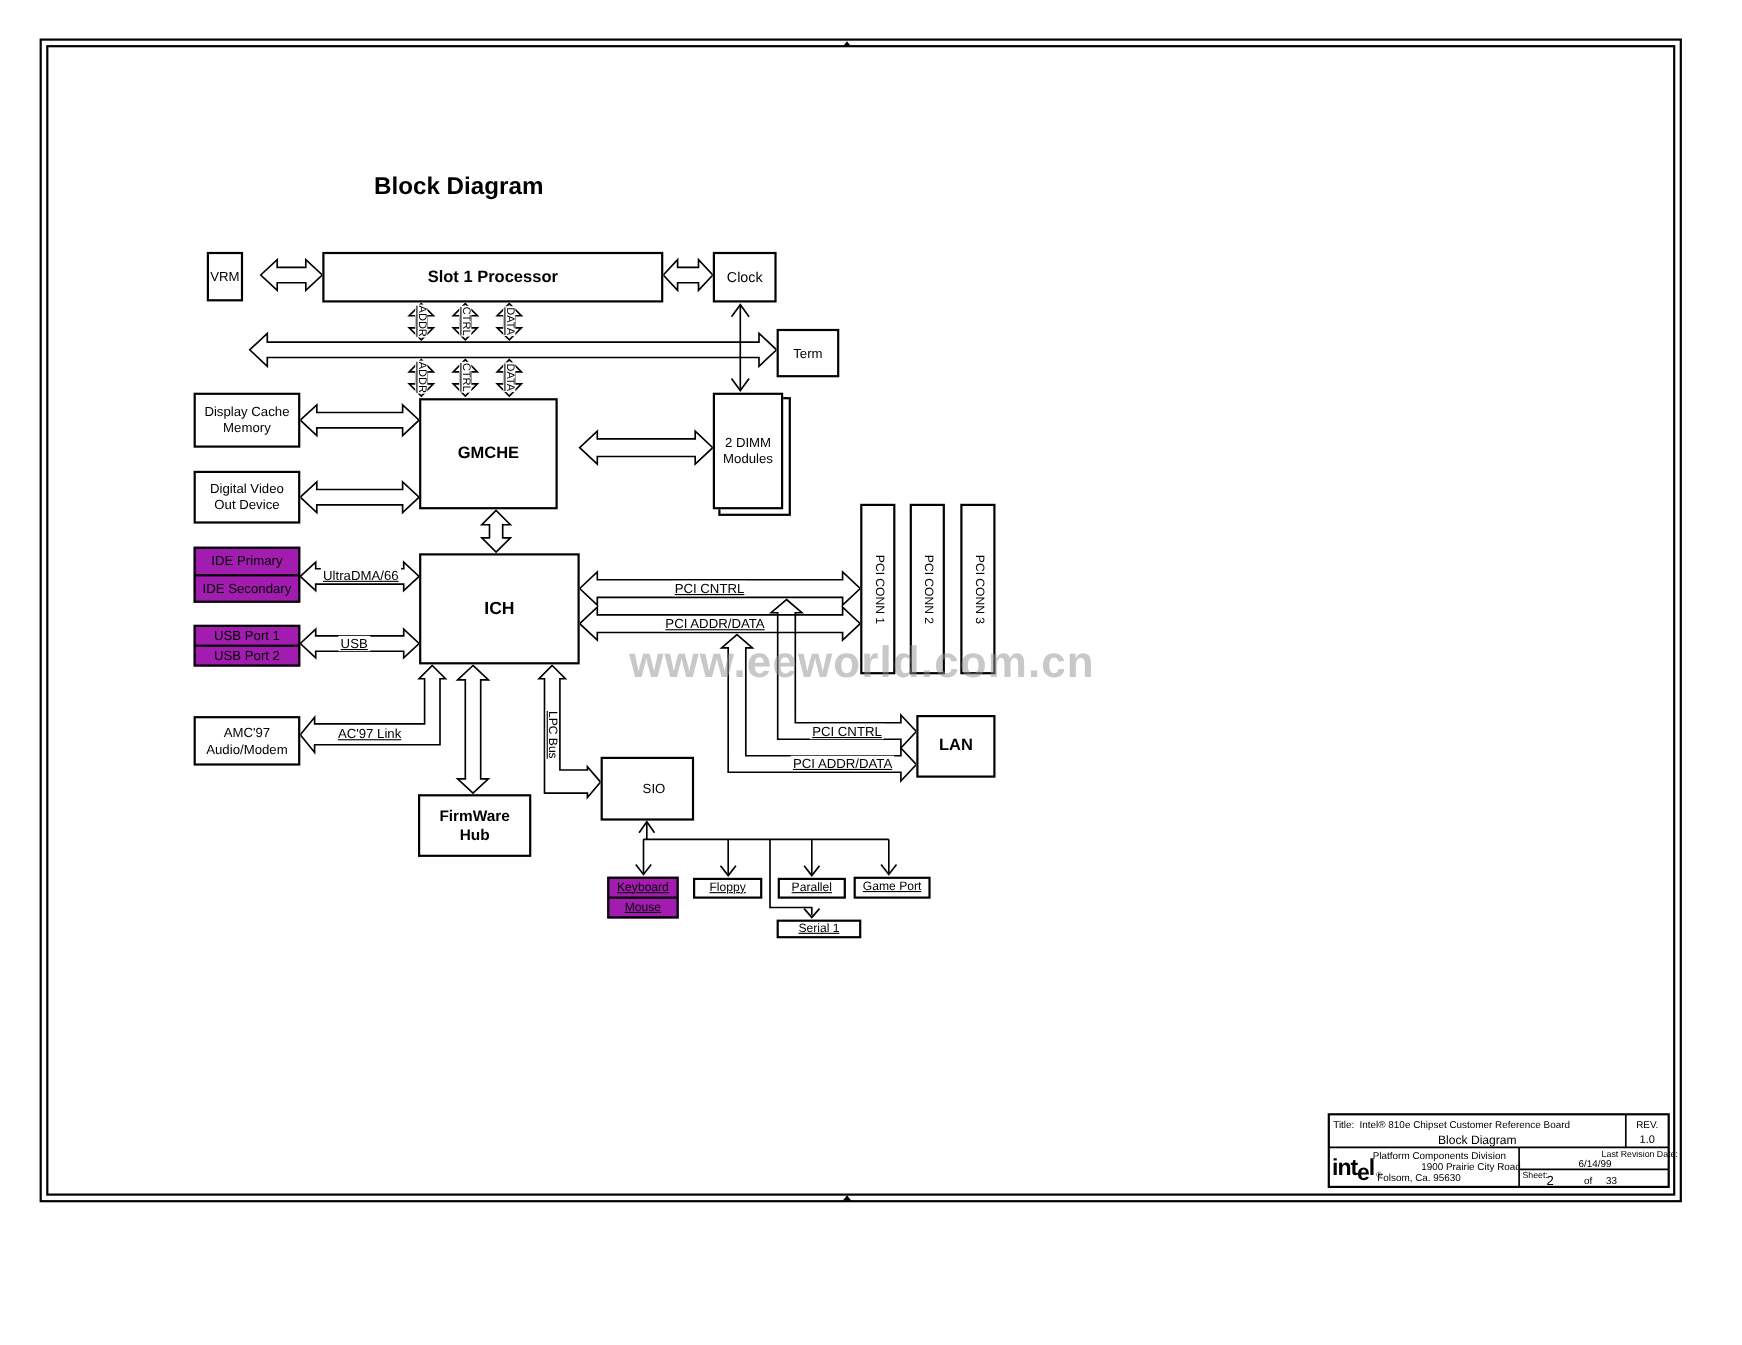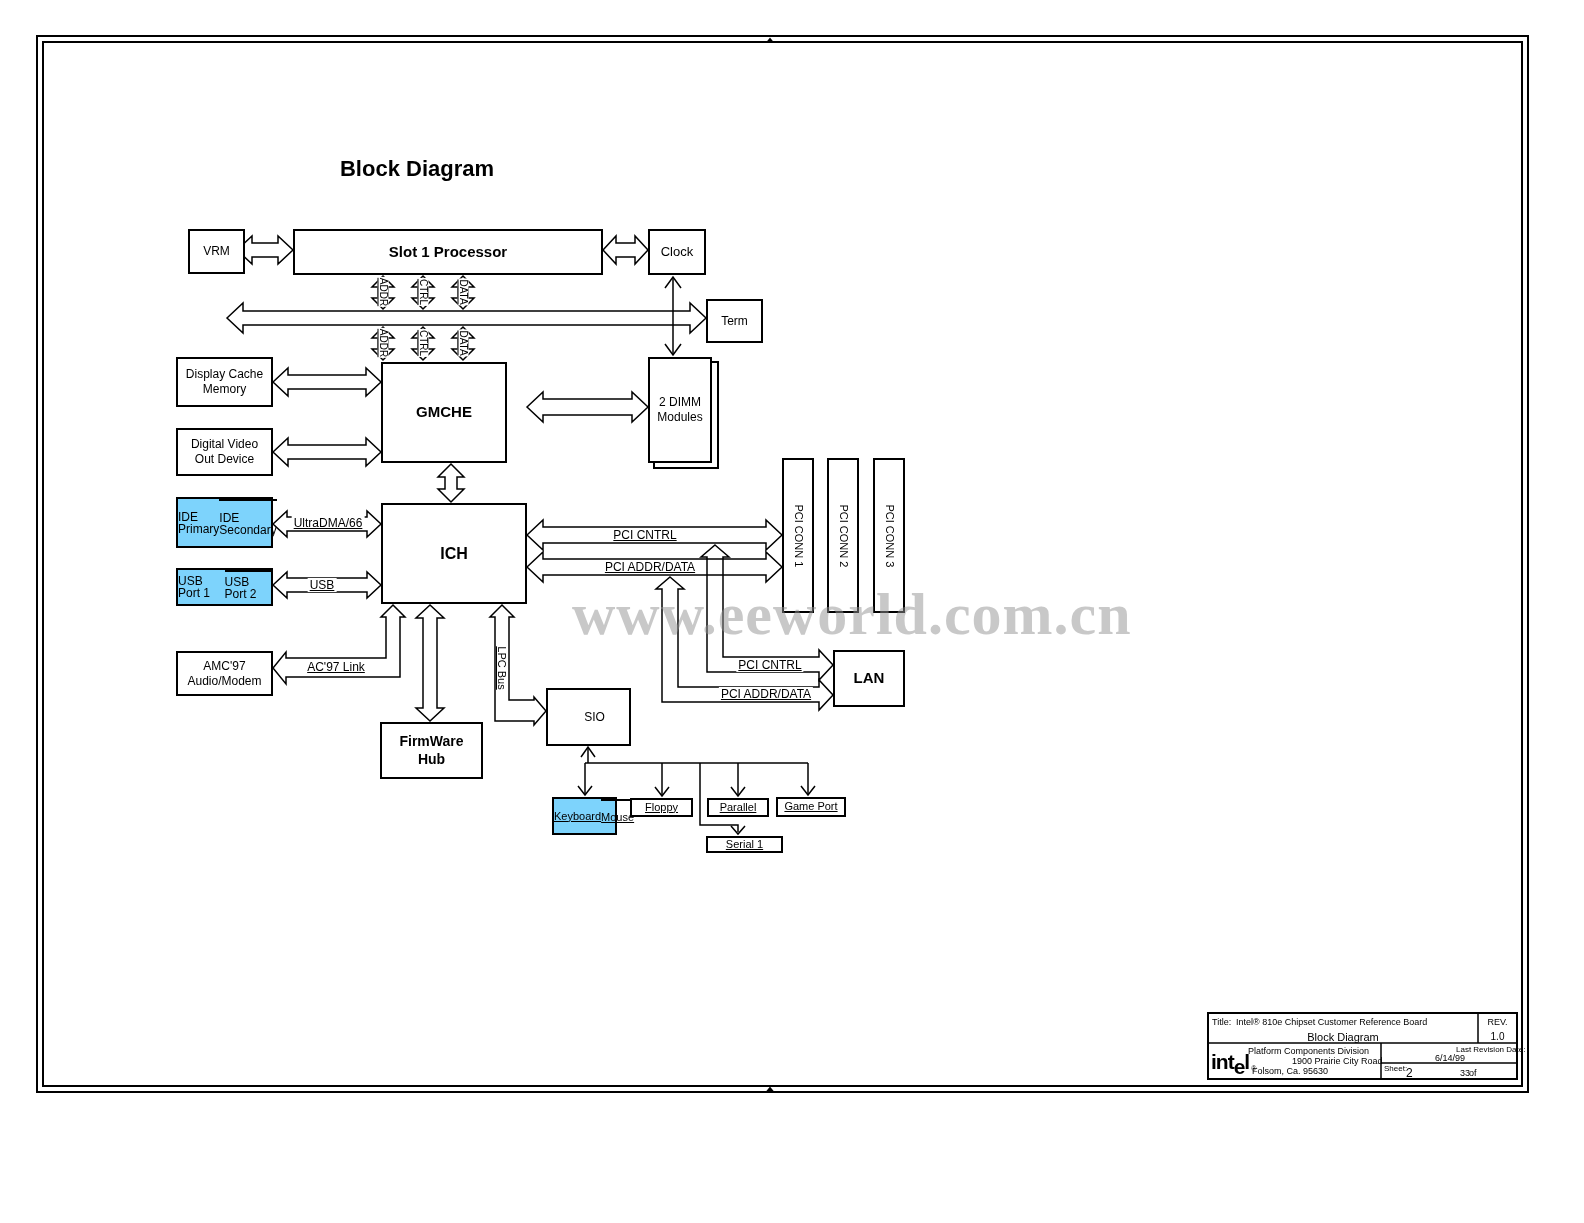--- a/index.html
+++ b/index.html
@@ -3,33 +3,33 @@
 <meta charset="utf-8">
 <style>
   html,body{margin:0;padding:0;background:#fff;}
   .page{position:relative;width:1584px;height:1223px;background:#fff;
         font-family:"Liberation Sans",sans-serif;color:#000;overflow:hidden;}
   .layer-svg{position:absolute;left:0;top:0;z-index:2;}
   .box{position:absolute;z-index:3;background:#fff;border:2px solid #000;
        display:flex;align-items:center;justify-content:center;text-align:center;
        font-size:12px;line-height:1.25;box-sizing:border-box;}
   .bold{font-weight:bold;}
-  .stack{position:absolute;z-index:3;background:#7dd3fc;border:2px solid #000;
-         box-sizing:border-box;display:flex;flex-direction:row;}
+  .stack{position:absolute;z-index:3;background:#a21caf;border:2px solid #000;
+         box-sizing:border-box;display:flex;flex-direction:column;}
   .stack .cell{flex:1;display:flex;align-items:center;justify-content:center;
                font-size:12px;line-height:1;}
   .stack .cell + .cell{border-top:2px solid #000;}
   .vlabel{transform:rotate(90deg);white-space:nowrap;font-size:11px;}
   .netlabel{position:absolute;z-index:5;transform:translate(-50%,-50%);
             background:#fff;padding:0 2px;font-size:12px;white-space:nowrap;
             text-decoration:underline;}
   .netlabel.rot{transform:translate(-50%,-50%) rotate(90deg);font-size:10px;padding:0 1px;}
   .heading{position:absolute;z-index:5;font-weight:bold;font-size:22px;text-align:center;}
-  .watermark{position:absolute;z-index:4;font-family:Liberation Serif, serif;
-             font-weight:bold;font-size:60px;letter-spacing:1px;
+  .watermark{position:absolute;z-index:4;font-family:Liberation Sans, sans-serif;
+             font-weight:bold;font-size:40px;letter-spacing:1px;
              color:rgba(145,145,145,0.5);white-space:nowrap;}
   .tb-text{position:absolute;z-index:5;white-space:nowrap;}
   .u{text-decoration:underline;}
   .intel-logo{position:absolute;z-index:5;font-weight:bold;font-size:21px;
               letter-spacing:-1px;}
   .intel-logo .drop{position:relative;top:5px;}
   .intel-logo .reg{font-size:7px;font-weight:normal;letter-spacing:0;
                    position:relative;top:2px;left:2px;}
 </style>
 </head>
@@ -113,21 +113,21 @@
       <line x1="1478" y1="1013" x2="1478" y2="1043" stroke-width="1.5"></line>
       <line x1="1381" y1="1043" x2="1381" y2="1079" stroke-width="1.5"></line>
       <line x1="1381" y1="1063" x2="1517" y2="1063" stroke-width="1.5"></line>
     </g>
   </svg>
 
   <div class="watermark" style="left:572px;top:580px;">www.eeworld.com.cn</div>
 
   <div class="heading" style="left:297px;top:156px;width:240px;">Block Diagram</div>
 
-  <div class="box" style="left:188px;top:229px;width:57px;height:45px;">
+  <div class="box" style="left:188px;top:229px;width:33px;height:45px;">
       <span>VRM</span>
     </div>
   <div class="box bold" style="left:293px;top:229px;width:310px;height:46px;font-size:15px;">
       <span>Slot 1 Processor</span>
     </div>
   <div class="box" style="left:648px;top:229px;width:58px;height:46px;font-size:13px;">
       <span>Clock</span>
     </div>
   <div class="box" style="left:706px;top:299px;width:57px;height:44px;">
       <span>Term</span>
@@ -219,16 +219,16 @@
   <div class="tb-text" style="left:1478px;top:1017px;width:39px;text-align:center;font-size:9px;">REV.</div>
   <div class="tb-text" style="left:1478px;top:1031px;width:39px;text-align:center;font-size:10px;">1.0</div>
   <div class="intel-logo" style="left:1211px;top:1050px;"><span>int</span><span class="drop">e</span><span>l</span><span class="reg">®</span></div>
   <div class="tb-text" style="left:1248px;top:1046px;font-size:9px;">Platform Components Division</div>
   <div class="tb-text" style="left:1248px;top:1056px;font-size:9px;padding-left:44px;">1900 Prairie City Road</div>
   <div class="tb-text" style="left:1252px;top:1066px;font-size:9px;">Folsom, Ca. 95630</div>
   <div class="tb-text" style="left:1456px;top:1045px;font-size:8px;">Last Revision Date:</div>
   <div class="tb-text" style="left:1435px;top:1053px;font-size:9px;">6/14/99</div>
   <div class="tb-text" style="left:1384px;top:1064px;font-size:8px;">Sheet:</div>
   <div class="tb-text" style="left:1406px;top:1066px;font-size:12px;">2</div>
-  <div class="tb-text" style="left:1440px;top:1068px;font-size:9px;margin-left:29px;">of</div>
+  <div class="tb-text" style="left:1440px;top:1068px;font-size:9px;">of</div>
   <div class="tb-text" style="left:1460px;top:1068px;font-size:9px;">33</div>
 
 </div>
 
 </body></html>

